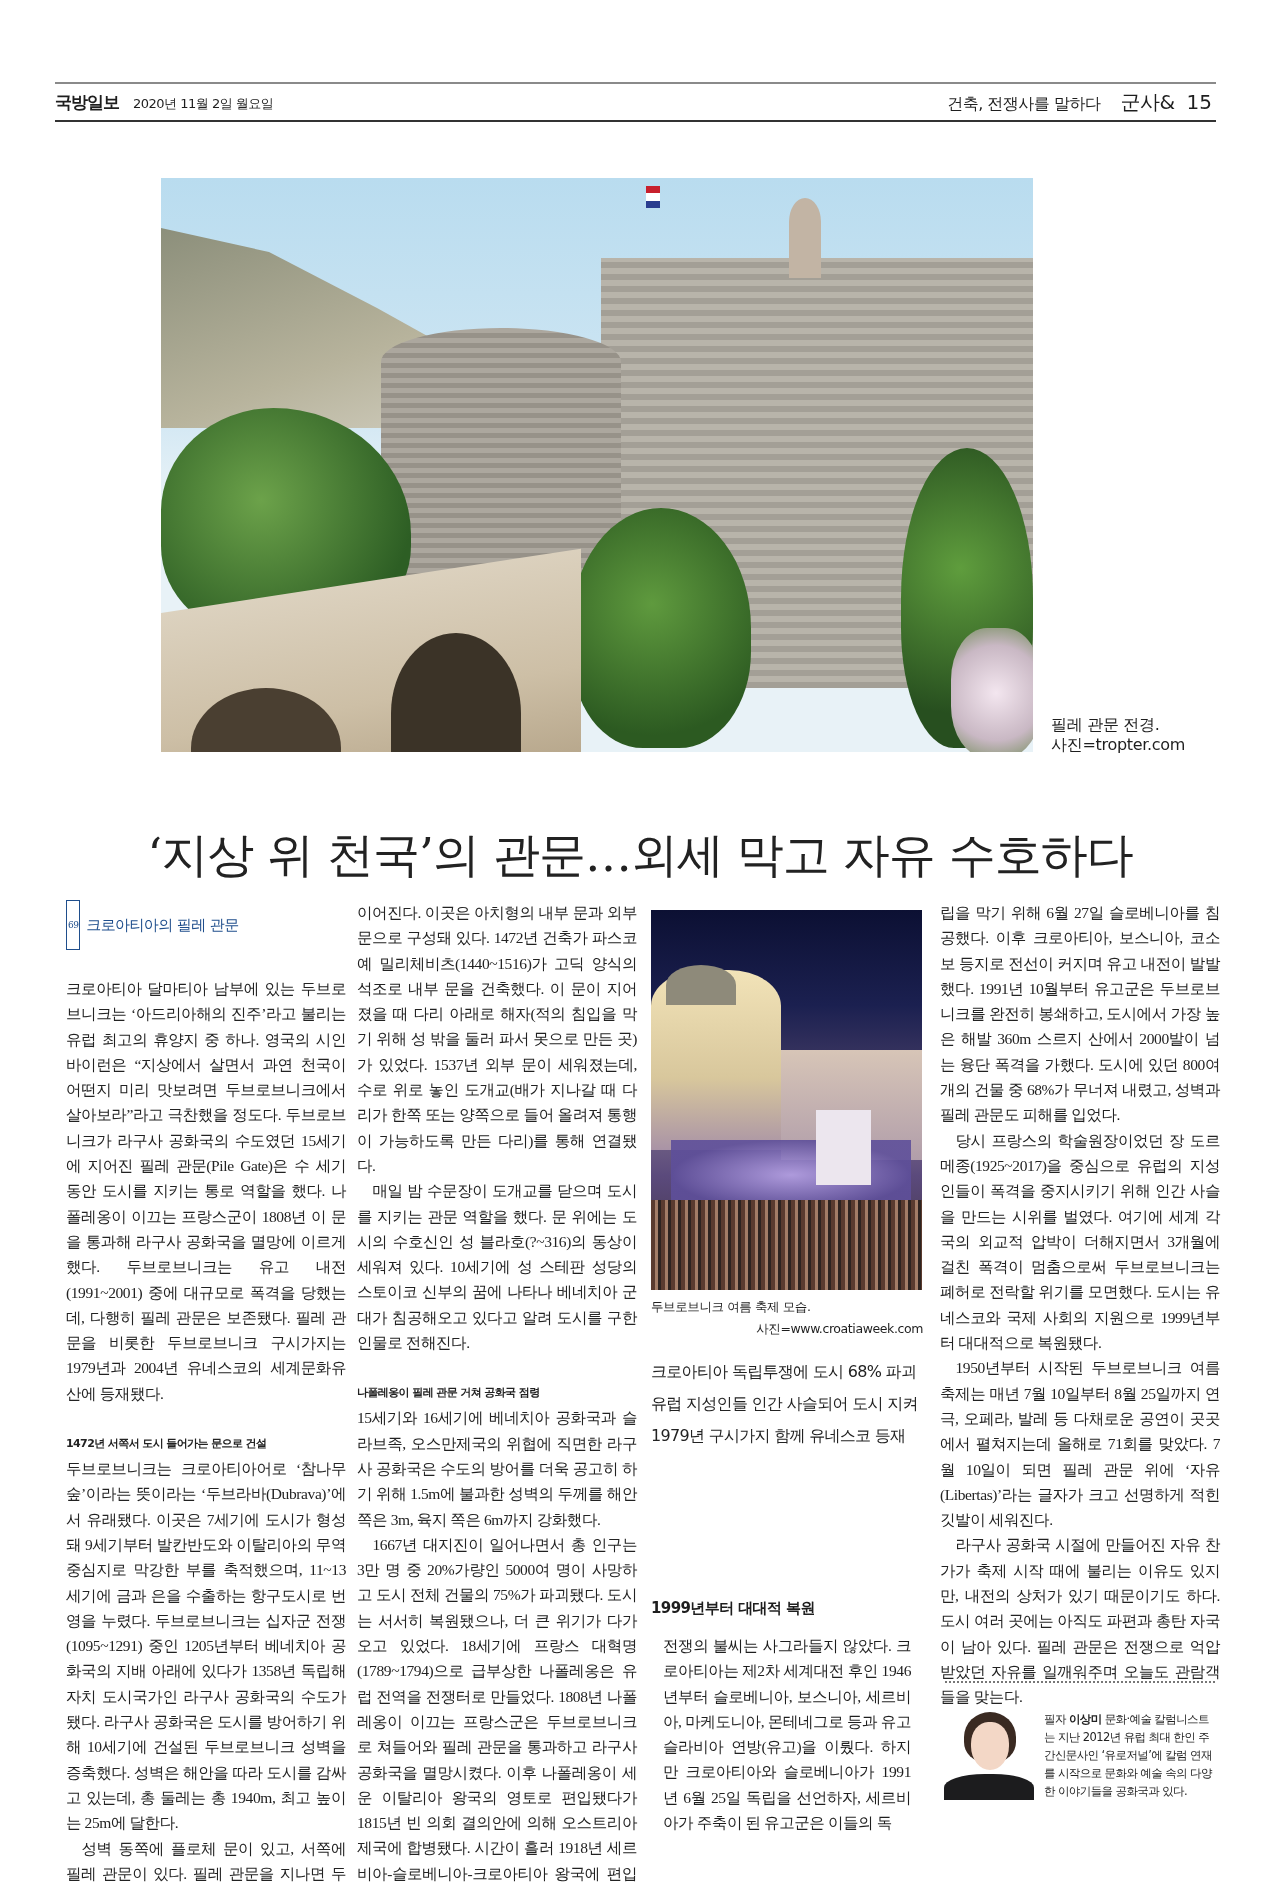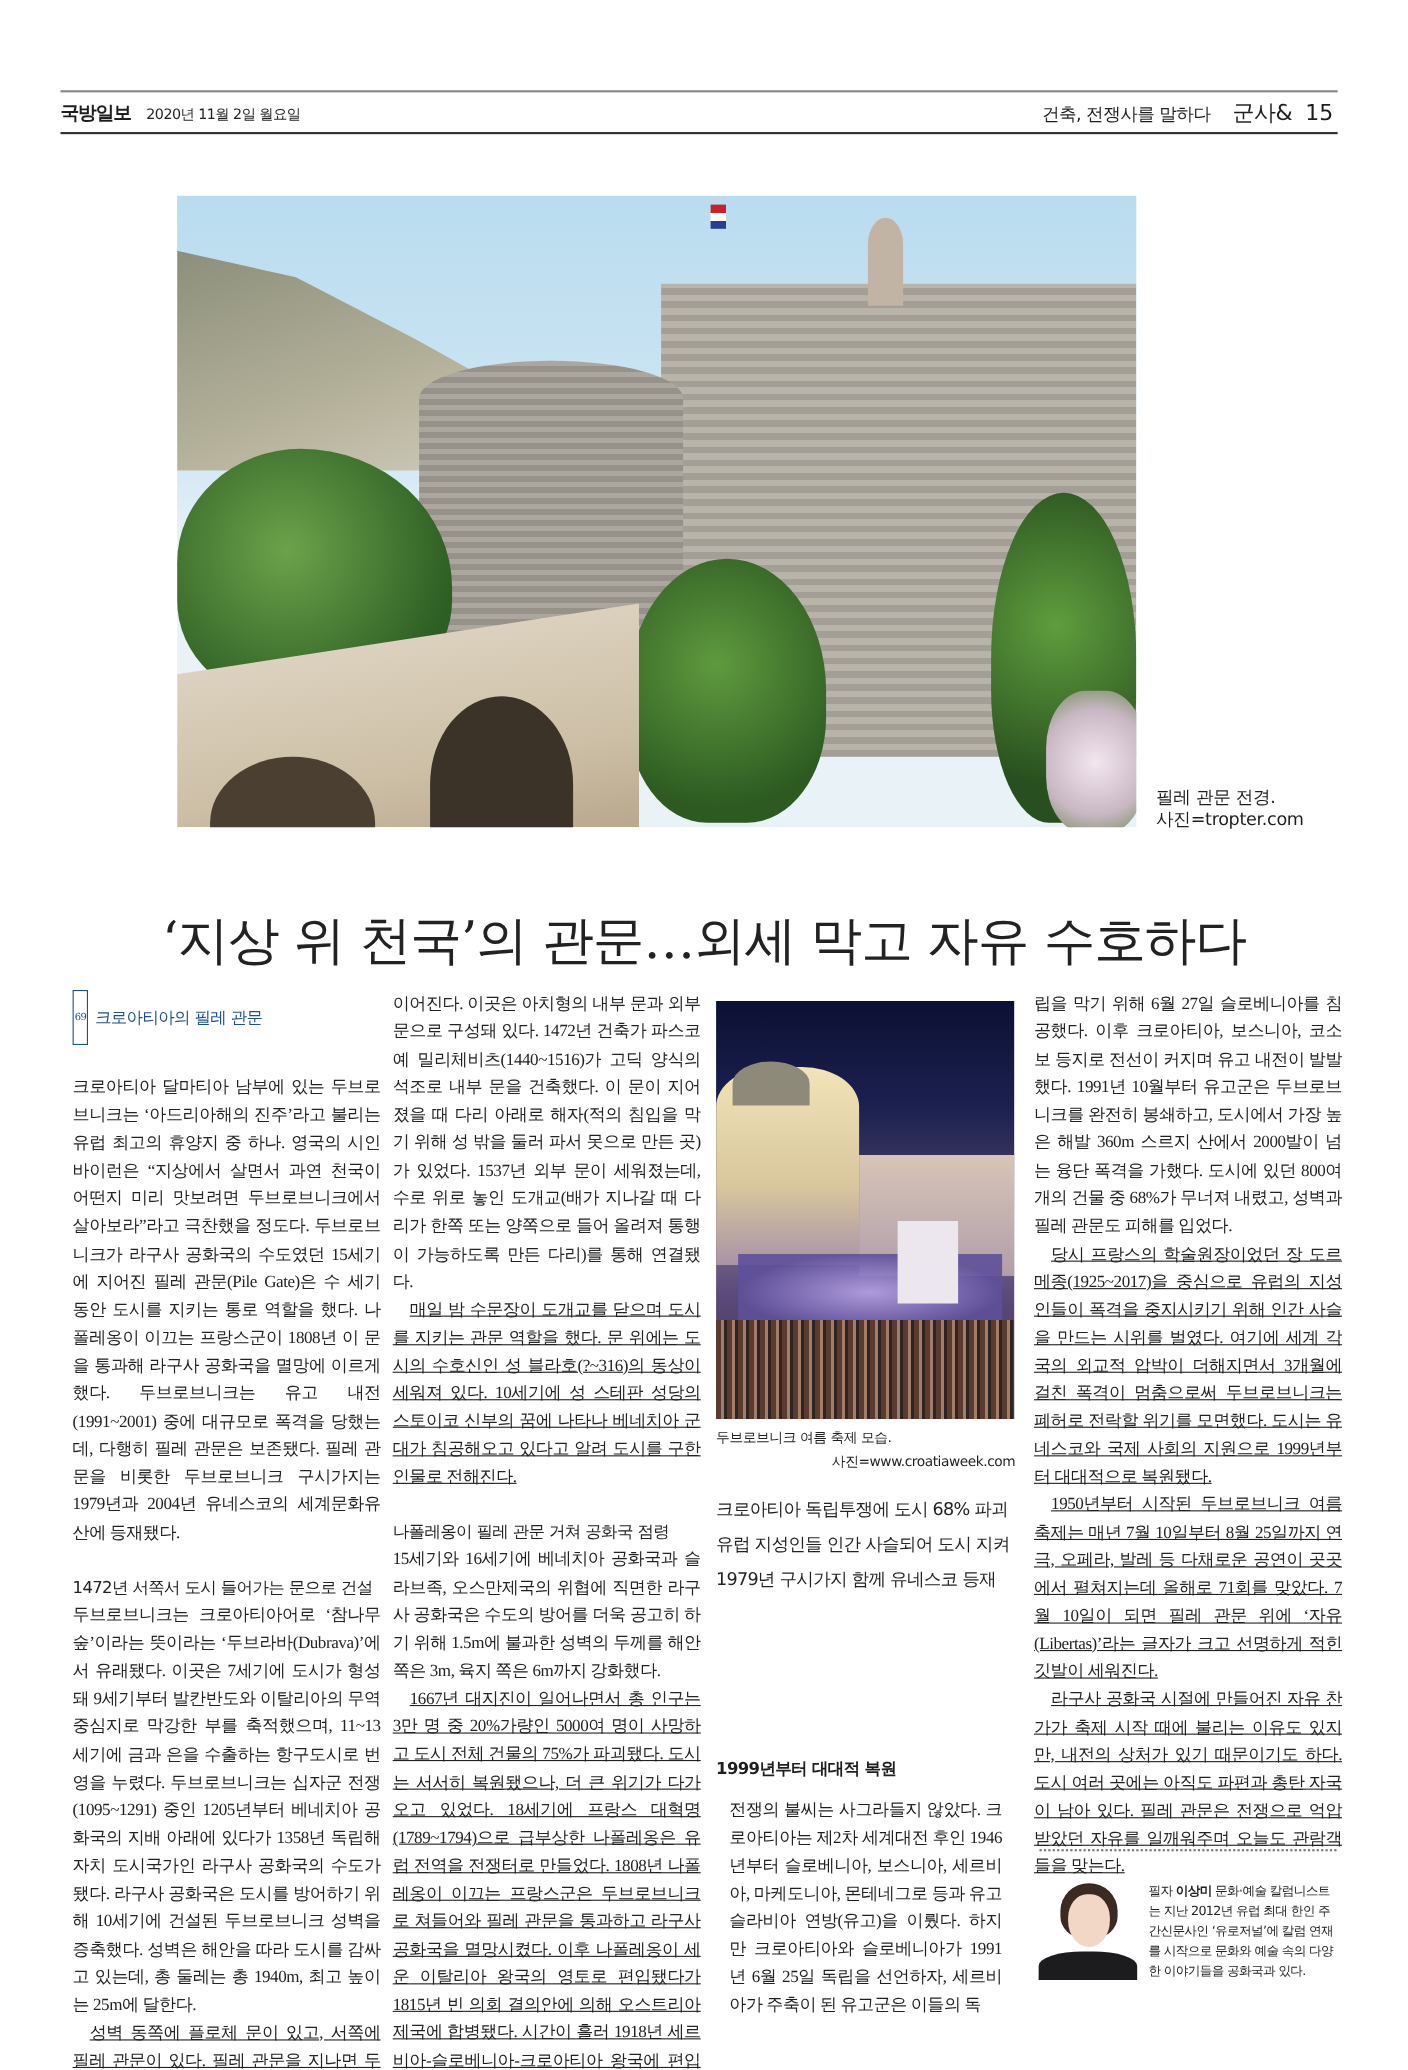--- a/index.html
+++ b/index.html
@@ -47,23 +47,23 @@
           border-radius: 40%; background: radial-gradient(circle, #f3e6ef, #c9b8c4 60%, #6e8a55); }
 
   .hero-caption { position: absolute; left: 1040px; top: 715px; font-size: 16px; line-height: 20px; letter-spacing: -0.3px; margin-left: 11px; }
 
   .headline { position: absolute; left: 0; width: 1280px; top: 824px; text-align: center;
               font-family: "DejaVu Serif", "Liberation Serif", serif; font-size: 47px; letter-spacing: -1px; color: #222; }
 
   .col { position: absolute; top: 900px; width: 280px; font-family: "Liberation Serif", "DejaVu Serif", serif;
          font-size: 15.5px; line-height: 25.3px; letter-spacing: -0.4px; text-align: justify; color: #222; }
   .col p { margin: 0; }
-  .col p.indent { text-indent: 1em; text-decoration: underline; }
+  .col p.indent { text-indent: 1em; }
   .col .gap { height: 25px; }
-  .col h3 { margin: 0; font-family: "DejaVu Sans", "Liberation Sans", sans-serif; font-size: 15px; font-weight: normal; line-height: 25px; letter-spacing: -0.6px; }
+  .col h3 { margin: 0; font-family: "DejaVu Sans", "Liberation Sans", sans-serif; font-size: 11px; font-weight: bold; line-height: 25px; letter-spacing: -0.6px; }
   .col1 { left: 66px; }
   .col2 { left: 357px; }
   .col4 { left: 940px; }
 
   .series-tag { display: flex; align-items: center; gap: 6px; color: #1f4e8c; font-family: "DejaVu Sans", sans-serif;
                 font-size: 15px; letter-spacing: -0.6px; line-height: 26px; margin-bottom: 26px; }
   .series-num { display: inline-block; border: 1px solid #1f4e8c; font-size: 9px; line-height: 12px; padding: 18px 1px; font-family: "DejaVu Serif", serif; }
 
   .photo2 { position: absolute; left: 651px; top: 910px; width: 271px; height: 380px; overflow: hidden;
             background: linear-gradient(180deg, #0c1033 0%, #1b2050 25%, #3a3560 40%, #7a6b88 55%, #5b4a7c 70%, #3a2e38 100%); }

